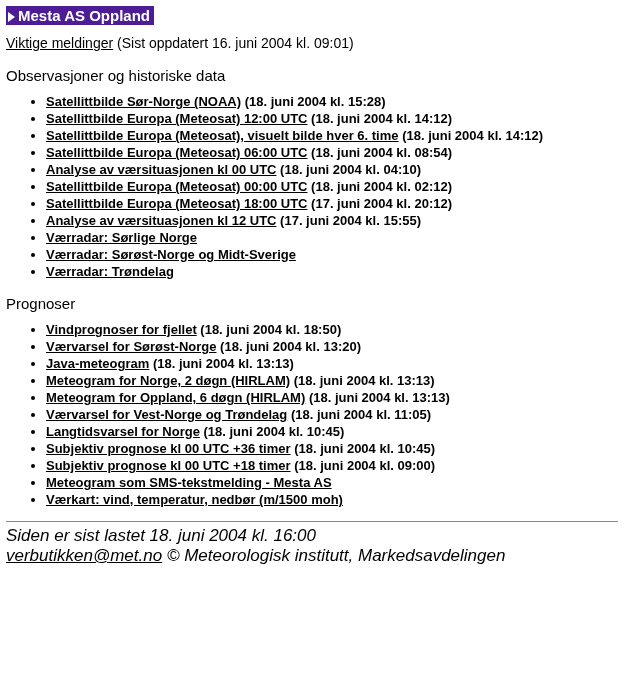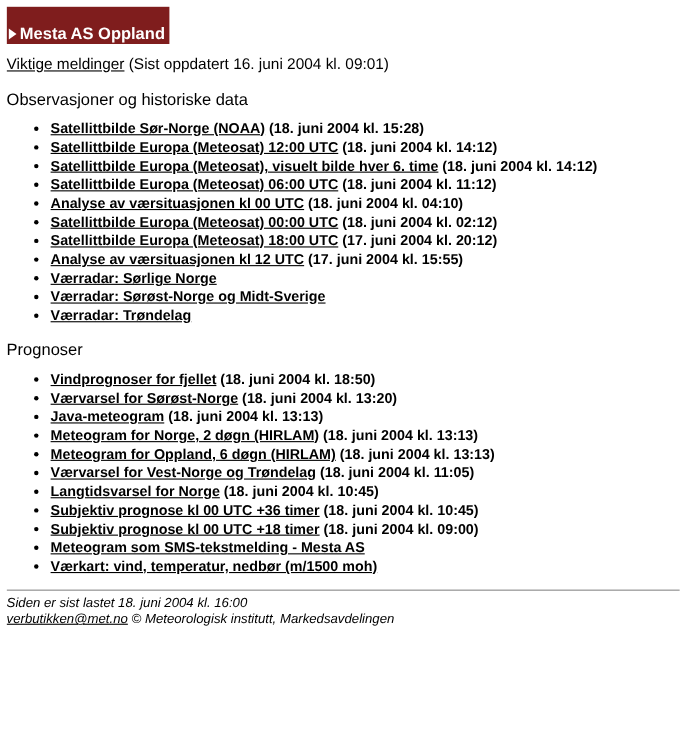--- a/index.html
+++ b/index.html
@@ -4,25 +4,25 @@
 <style>
   body {
     font-family: Arial, Helvetica, sans-serif;
     font-size: 13px;
     background: #fff;
     margin: 6px;
     color: #000;
     width: 612px;
   }
   .title-bar {
-    background: #7f1d1d;
+    background: #4c1d95;
     color: #fff;
     font-weight: bold;
     display: inline-block;
-    padding: 16px 4px 1px 2px;
+    padding: 1px 4px 1px 2px;
     font-size: 15px;
   }
   .title-bar .tri {
     display: inline-block;
     width: 0; height: 0;
     border-top: 5px solid transparent;
     border-bottom: 5px solid transparent;
     border-left: 7px solid #fff;
     margin-right: 3px;
     vertical-align: middle;
@@ -46,21 +46,21 @@
     font-weight: bold;
   }
   hr {
     margin-top: 14px;
     margin-bottom: 4px;
     border: none;
     border-top: 1px solid #888;
   }
   .footer {
     font-style: italic;
-    font-size: 12px;
+    font-size: 17px;
   }
   .intro {
     margin-top: 10px;
     font-size: 14px;
   }
 </style>
 </head>
 <body>
 
 
@@ -72,21 +72,21 @@
 <div class="intro">
   <a href="#">Viktige meldinger</a><span> (Sist oppdatert 16. juni 2004 kl. 09:01)</span>
 </div>
 
 <div id="sections">
     <h2>Observasjoner og historiske data</h2>
     <ul>
       <li><a href="#">Satellittbilde Sør-Norge (NOAA)</a><span> (18. juni 2004 kl. 15:28)</span></li>
       <li><a href="#">Satellittbilde Europa (Meteosat) 12:00 UTC</a><span> (18. juni 2004 kl. 14:12)</span></li>
       <li><a href="#">Satellittbilde Europa (Meteosat), visuelt bilde hver 6. time</a><span> (18. juni 2004 kl. 14:12)</span></li>
-      <li><a href="#">Satellittbilde Europa (Meteosat) 06:00 UTC</a><span> (18. juni 2004 kl. 11:12)</span></li>
+      <li><a href="#">Satellittbilde Europa (Meteosat) 06:00 UTC</a><span> (18. juni 2004 kl. 08:54)</span></li>
       <li><a href="#">Analyse av værsituasjonen kl 00 UTC</a><span> (18. juni 2004 kl. 04:10)</span></li>
       <li><a href="#">Satellittbilde Europa (Meteosat) 00:00 UTC</a><span> (18. juni 2004 kl. 02:12)</span></li>
       <li><a href="#">Satellittbilde Europa (Meteosat) 18:00 UTC</a><span> (17. juni 2004 kl. 20:12)</span></li>
       <li><a href="#">Analyse av værsituasjonen kl 12 UTC</a><span> (17. juni 2004 kl. 15:55)</span></li>
       <li><a href="#">Værradar: Sørlige Norge</a></li>
       <li><a href="#">Værradar: Sørøst-Norge og Midt-Sverige</a></li>
       <li><a href="#">Værradar: Trøndelag</a></li>
     </ul>
     <h2>Prognoser</h2>
     <ul>

